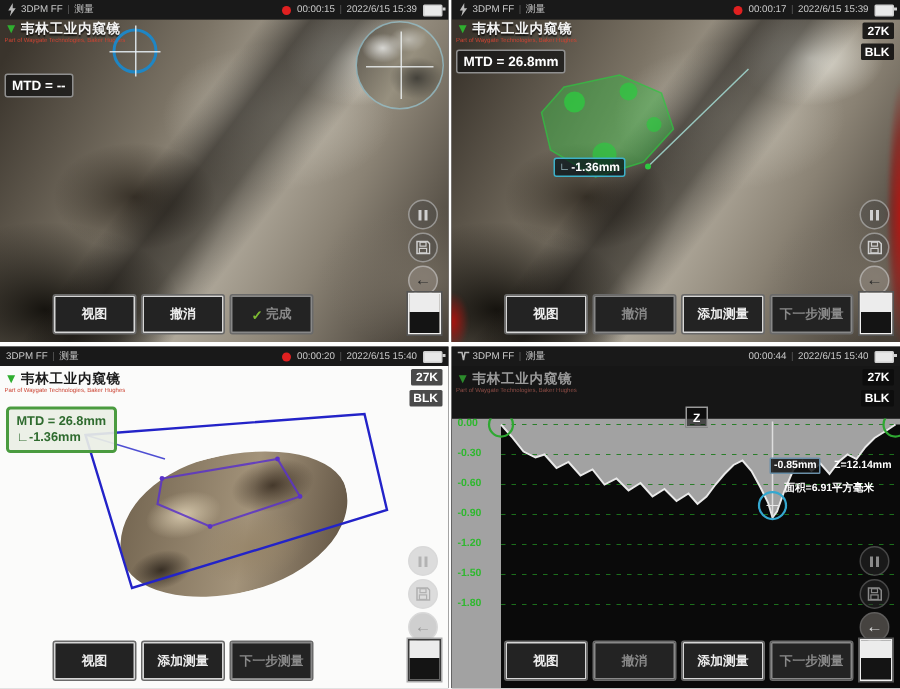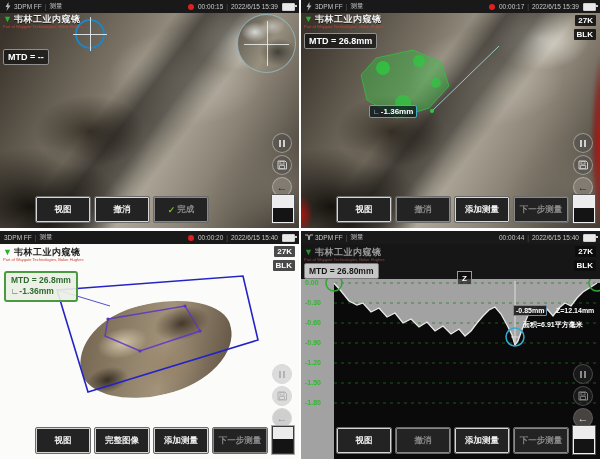--- a/index.html
+++ b/index.html
@@ -322,23 +322,20 @@
       <div class="cir back">
           <span class="arr">←</span>
         </div>
     </div>
     <div class="splitw onlight"></div>
     <div class="btnrow">
       <div class="btn">
           <span>视图</span>
         </div>
       <div class="btn">
-          <span>完整图像</span>
-        </div>
-      <div class="btn">
           <span>添加测量</span>
         </div>
       <div class="btn dis">
           <span>下一步测量</span>
         </div>
     </div>
   </div>
 
   <div class="quad" id="q4">
     <div class="tbar">
@@ -389,21 +386,20 @@
     <div class="ann" style="left:255px;top:76px">Z=12.14mm</div>
     <div class="ann" style="left:222px;top:89px">面积=6.91平方毫米</div>
 
     <div class="logo dim" style="top:17px">
       <div class="row">
           <span class="tri">▼</span>
         <span class="nm">韦林工业内窥镜</span>
         </div>
       <div class="sub">Part of Waygate Technologies, Baker Hughes</div>
     </div>
-    <div class="mtdbox lightbg" style="left:3px;top:32px">MTD = 26.80mm</div>
     <div class="chipcol">
       <span class="chip">27K</span>
       <span class="chip">BLK</span>
     </div>
     <div class="sidecol dim">
       <div class="cir">
           <span class="bars">
             <i></i>
             <i></i>
           </span>

